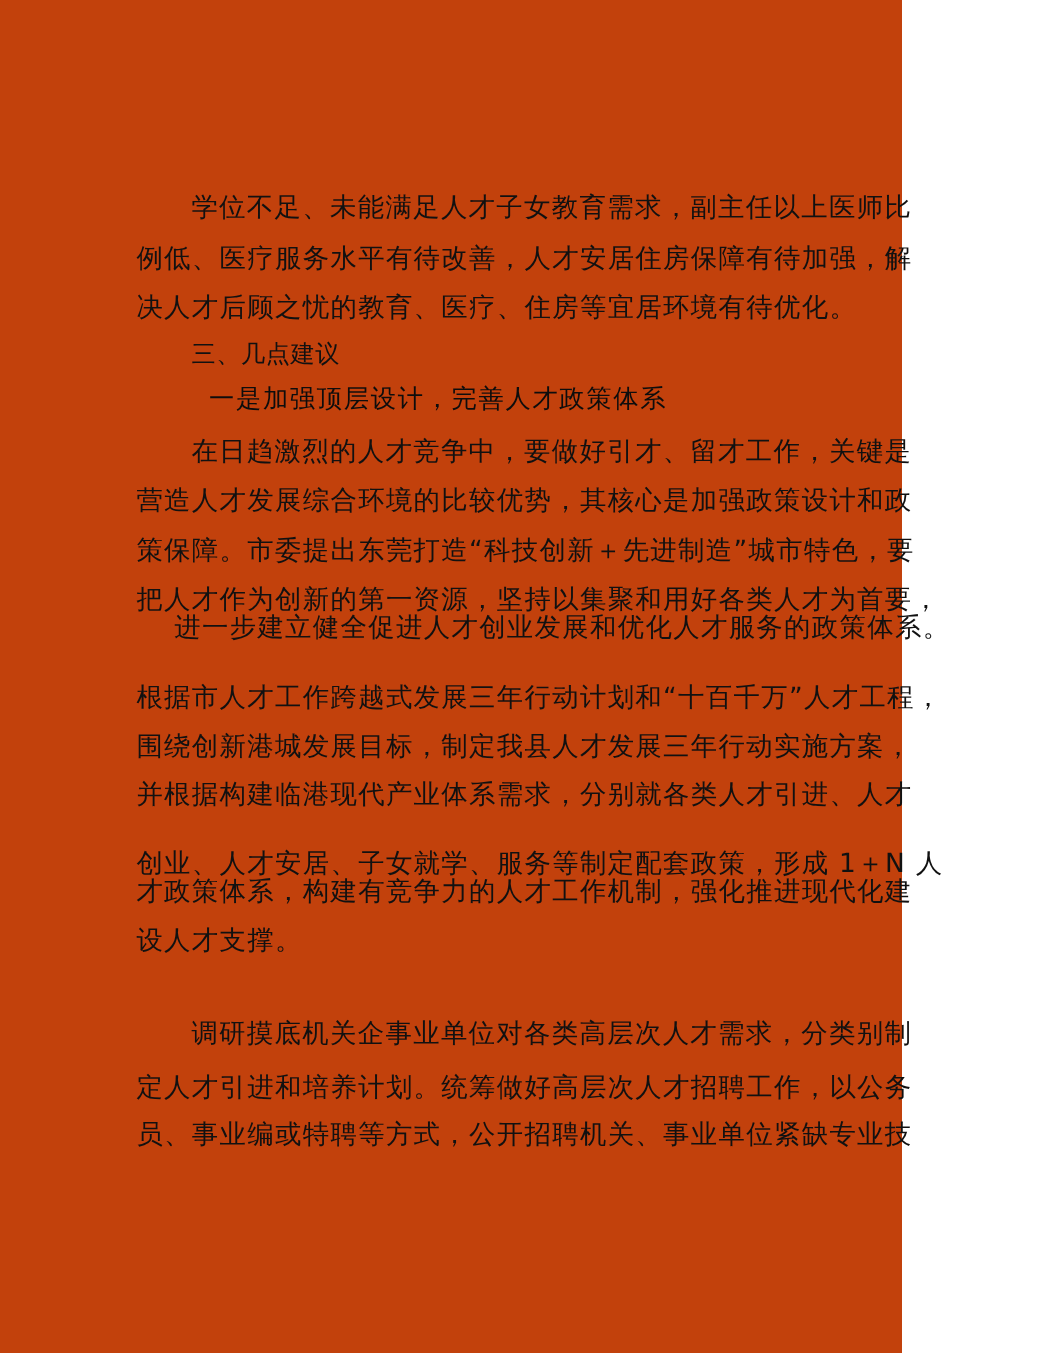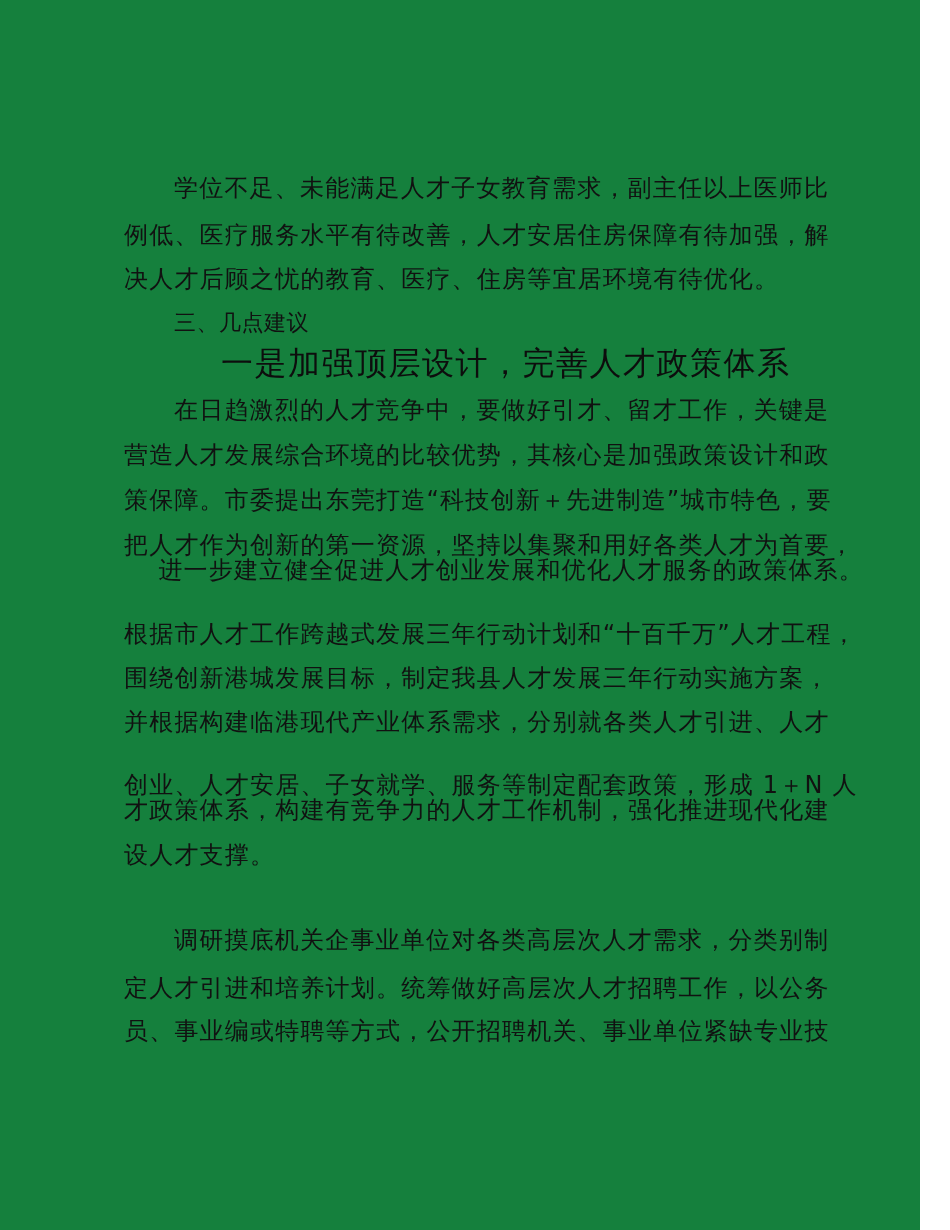--- a/index.html
+++ b/index.html
@@ -11,23 +11,23 @@
     width: 950px;
     height: 1230px;
     position: relative;
     overflow: hidden;
     font-family: "DejaVu Sans", "Liberation Sans", sans-serif;
     color: #111111;
   }
   .page {
     position: absolute;
     left: 0; top: 0;
-    width: 920px;
+    width: 820px;
     height: 1230px;
-    background: #15803d;
+    background: #c2410c;
   }
   .line {
     position: absolute;
     left: 124px;
     width: 740px;
     font-size: 24px;
     line-height: 30px;
     height: 30px;
     white-space: nowrap;
     letter-spacing: 1.2px;
@@ -37,26 +37,25 @@
     position: absolute;
     left: 174px;
     font-size: 22px;
     line-height: 28px;
     white-space: nowrap;
     letter-spacing: 0.5px;
   }
   .heading {
     position: absolute;
     left: 190px;
-    font-size: 32px;
+    font-size: 23px;
     line-height: 40px;
     white-space: nowrap;
     letter-spacing: 1.5px;
     color: #0d0d0d;
-    margin-left: 31px;
   }
 </style>
 </head>
 <body>
 
 <div class="page">
 
   <div class="line indent" style="top:173px;">学位不足、未能满足人才子女教育需求，副主任以上医师比</div>
   <div class="line" style="top:220px;">例低、医疗服务水平有待改善，人才安居住房保障有待加强，解</div>
   <div class="line" style="top:264px;">决人才后顾之忧的教育、医疗、住房等宜居环境有待优化。</div>

